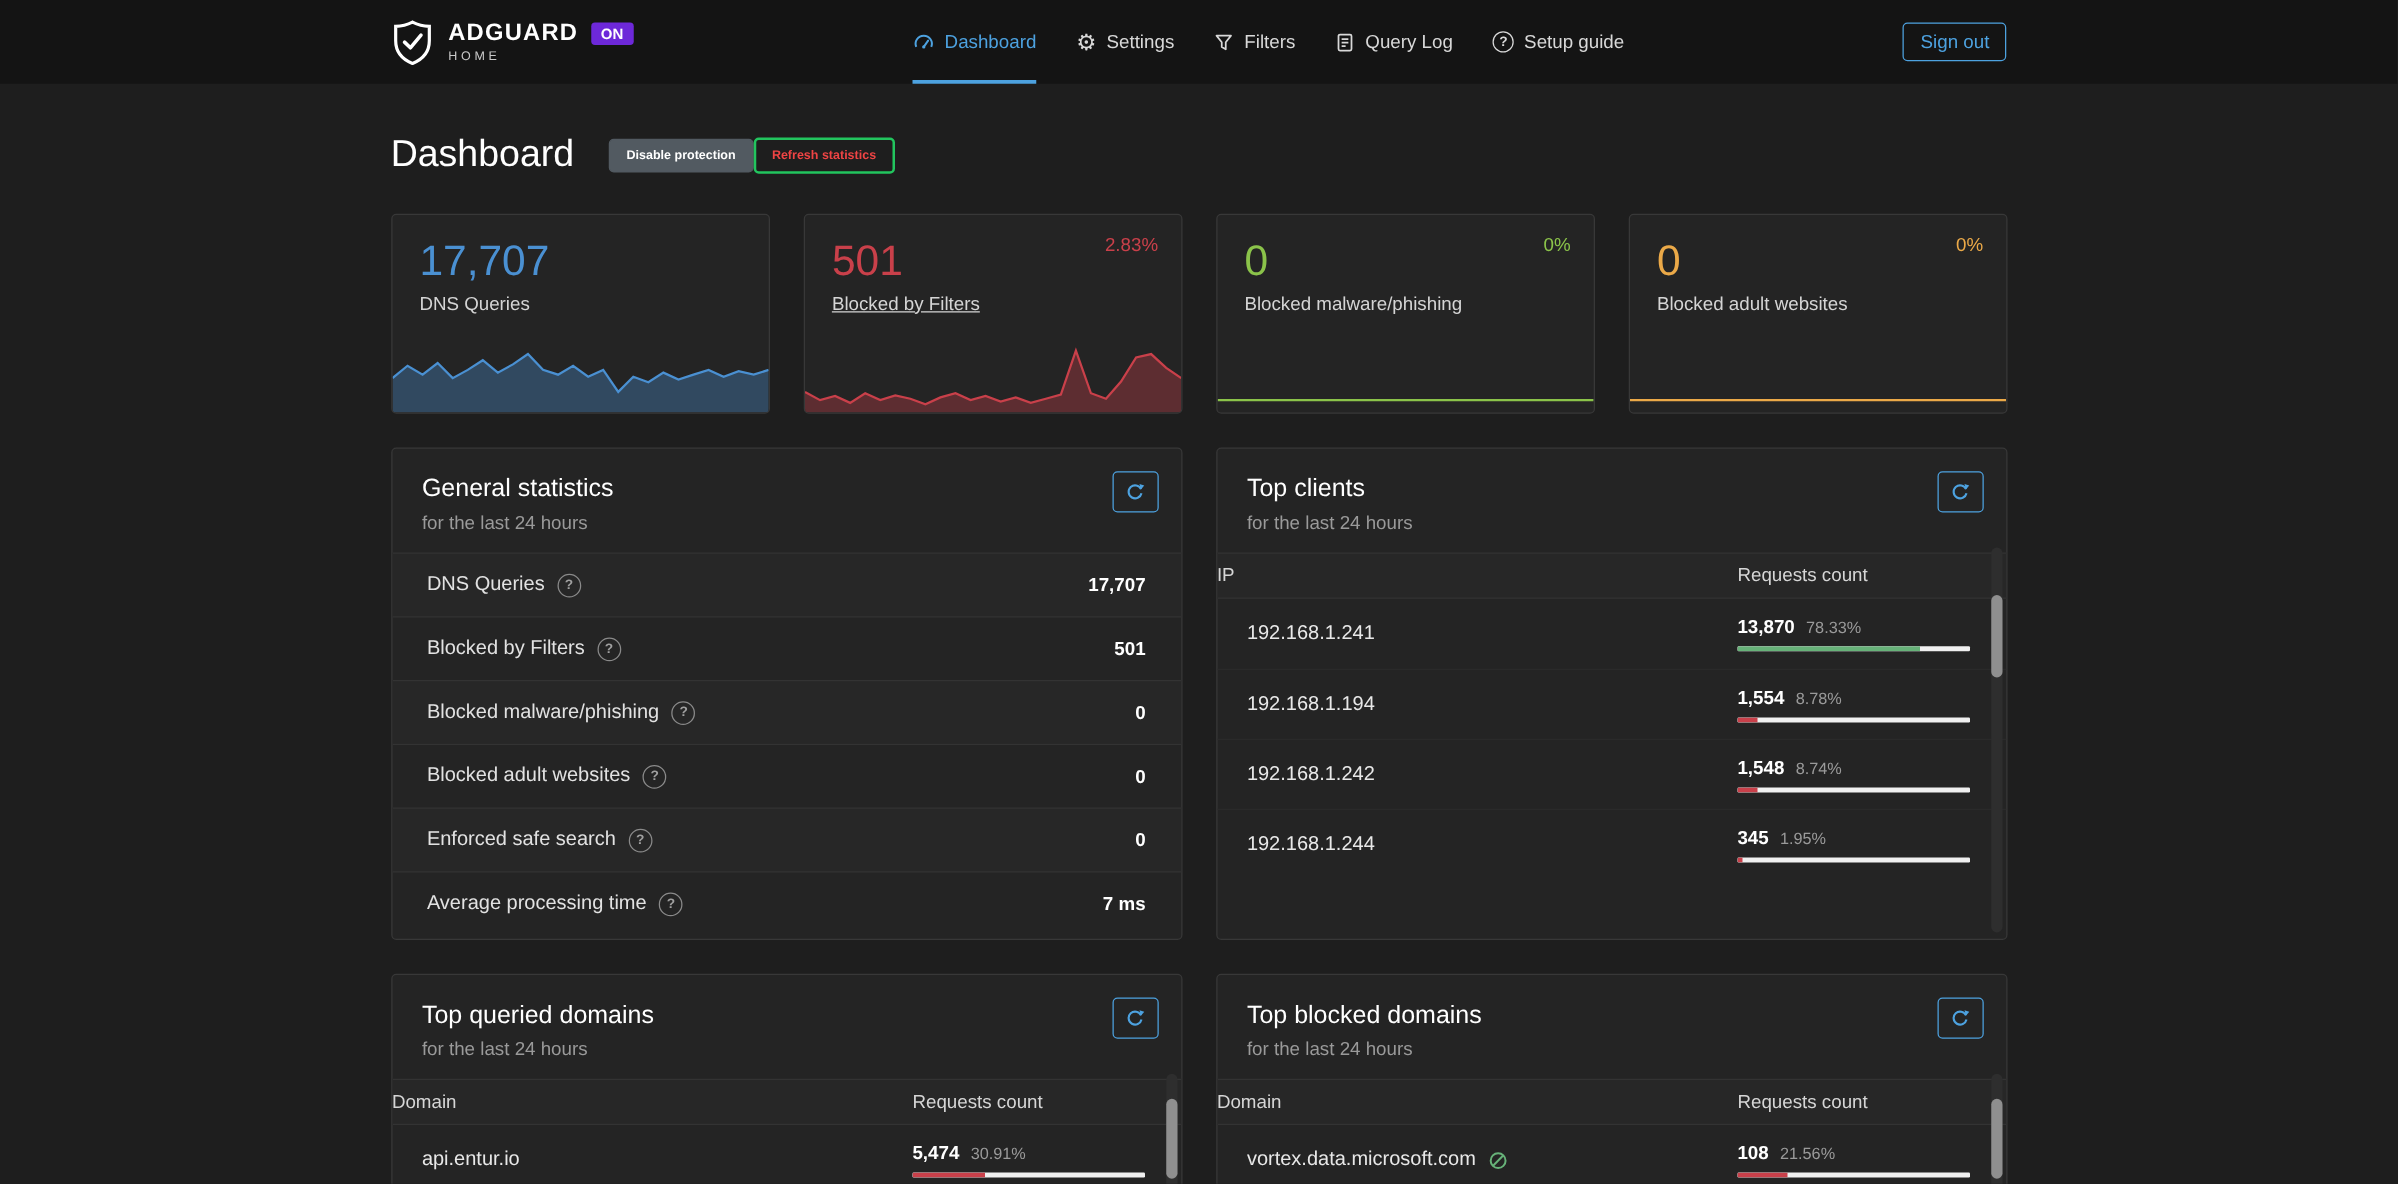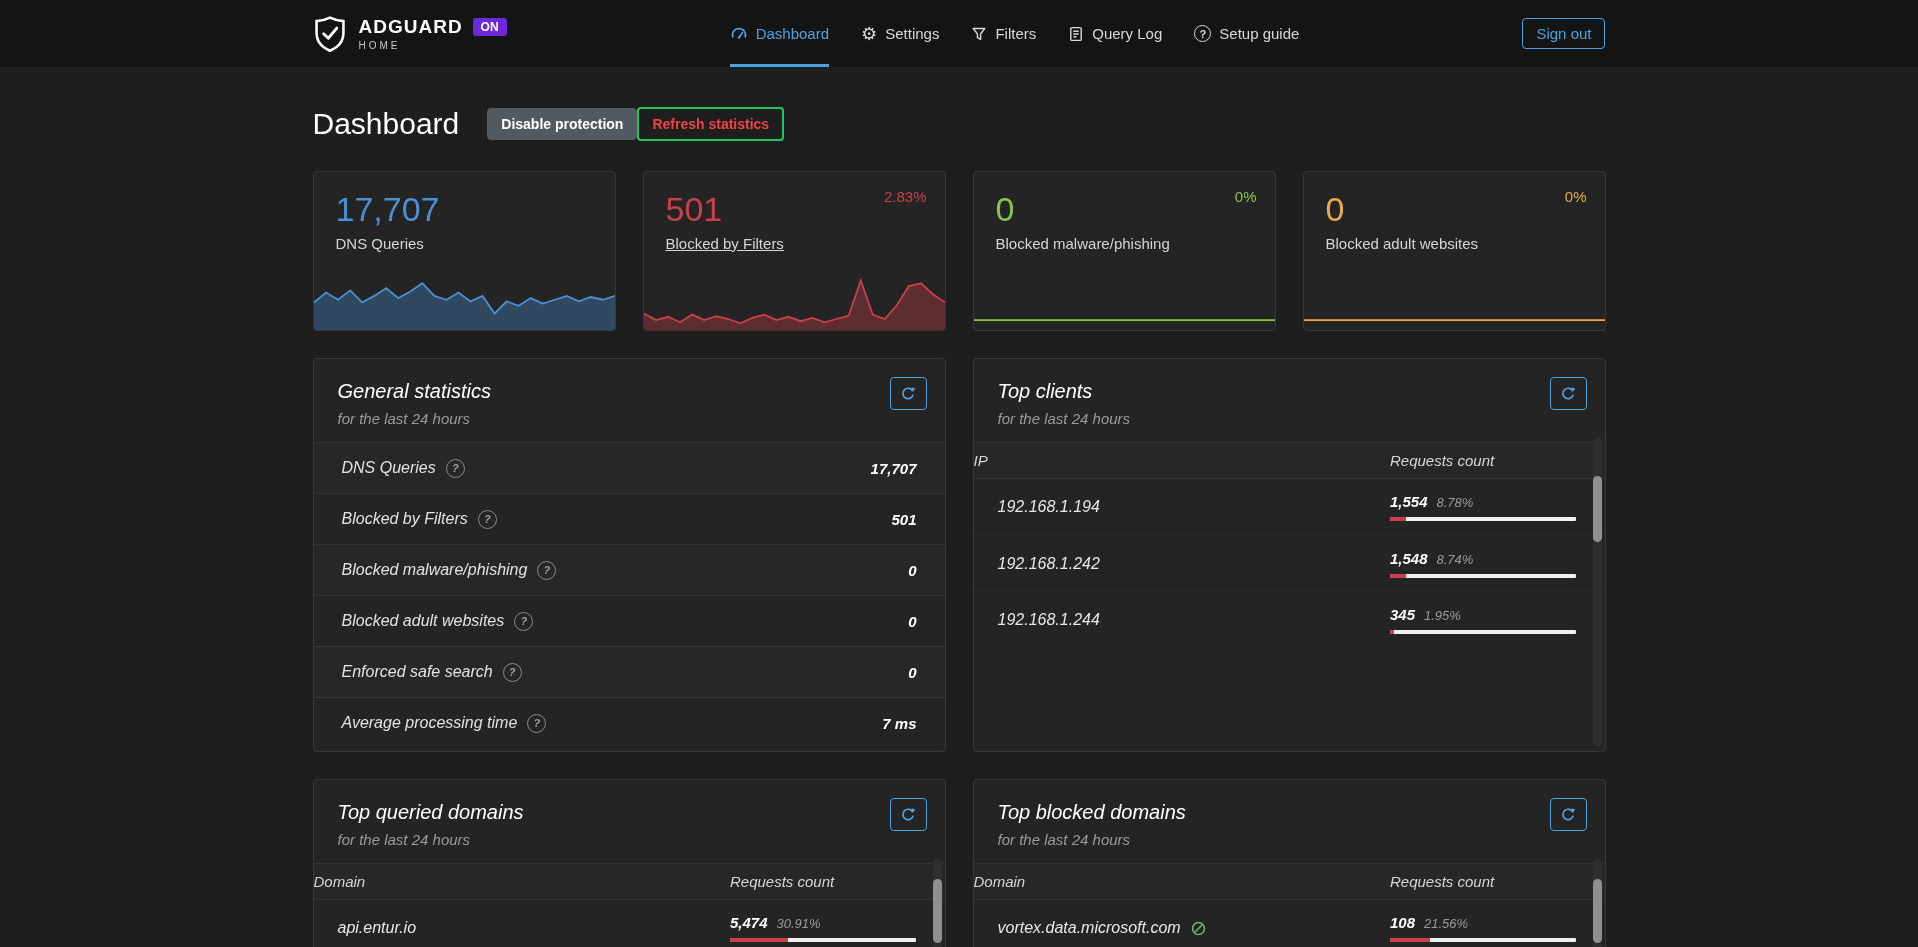--- a/index.html
+++ b/index.html
@@ -22,36 +22,36 @@
   .menu-item.active { color:#4da2e0; border-bottom-color:#4da2e0; }
   .gear-glyph { font-size:18px; line-height:1; }
   .qcircle { width:17px; height:17px; border:1.5px solid currentColor; border-radius:50%;
     display:inline-flex; align-items:center; justify-content:center; font-size:11px; font-weight:700; }
   .signout { background:transparent; border:1px solid #4da2e0; color:#4da2e0; font-size:15px;
     padding:6px 13px; border-radius:4px; cursor:pointer; font-family:inherit; }
 
   
   .page-head { display:flex; align-items:center; padding-top:40px; }
   .page-head h1 { font-size:30px; font-weight:400; color:#fff; }
-  .btn { font-family:inherit; font-size:14px; border-radius:4px; padding:7px 13px; cursor:pointer; }
+  .btn { font-family:inherit; font-size:10px; border-radius:4px; padding:7px 13px; cursor:pointer; }
   .btn.gray { background:#525a61; border:1px solid #525a61; color:#fff; margin-left:28px; font-weight:600; }
   .btn.outline { background:transparent; border:2px solid #22c55e; color:#ef4444; font-weight:600; }
 
   
   .stat-grid { display:grid; grid-template-columns:repeat(4,1fr); gap:27px; margin-top:30px; }
   .stat-card { position:relative; height:160px; background:#242424; border:1px solid #383838;
     border-radius:4px; padding:20px 22px; overflow:hidden; }
   .stat-value { font-size:34px; line-height:1.05; }
   .stat-label { font-size:15px; color:#d5d5d5; margin-top:7px; }
   .stat-label.link { text-decoration:underline; cursor:pointer; }
   .stat-pct { position:absolute; top:16px; right:18px; font-size:15px; }
   .spark { position:absolute; left:0; right:0; bottom:0; width:100%; height:55px; display:block; }
 
   
-  .row2 { display:grid; grid-template-columns:1fr 1fr; gap:27px; margin-top:27px;font-style:italic; }
+  .row2 { display:grid; grid-template-columns:1fr 1fr; gap:27px; margin-top:27px; }
   .panel { position:relative; background:#242424; border:1px solid #383838; border-radius:4px; overflow:hidden; }
   .panel.tall { min-height:394px; }
   .panel.cut { min-height:232px; }
   .panel-head { padding:21px 24px 15px; }
   .panel-title { font-size:20px; font-weight:400; color:#fff; }
   .panel-sub { font-size:15px; color:#9a9a9a; margin-top:7px; }
   .refresh-btn { position:absolute; top:18px; right:18px; width:37px; height:33px; background:transparent;
     border:1px solid #4da2e0; color:#4da2e0; border-radius:4px; display:flex; align-items:center;
     justify-content:center; cursor:pointer; }
 
@@ -265,20 +265,29 @@
             <path d="M12.8 5.2 A5.2 5.2 0 1 0 13.2 8.6" fill="none" stroke="currentColor" stroke-width="1.7"></path>
             <polygon points="11.6,1.2 15.4,2.4 12.6,5.8" fill="currentColor"></polygon>
           </svg>
         </span>
       </button>
       <div class="tbl-header">
         <span>IP</span>
         <span>Requests count</span>
       </div>
       <div class="t-row">
+        <div class="cell-main">192.168.1.241</div>
+        <div class="cell-req">
+          <div><span class="req-num">13,870</span><span class="req-pct">78.33%</span></div>
+          <div class="bar">
+              <div class="bar-fill" style="width: 78.33%; background: rgb(103, 178, 121);"></div>
+            </div>
+        </div>
+      </div>
+      <div class="t-row">
         <div class="cell-main">192.168.1.194</div>
         <div class="cell-req">
           <div><span class="req-num">1,554</span><span class="req-pct">8.78%</span></div>
           <div class="bar">
               <div class="bar-fill" style="width: 8.78%; background: rgb(201, 64, 74);"></div>
             </div>
         </div>
       </div>
       <div class="t-row">
         <div class="cell-main">192.168.1.242</div>

